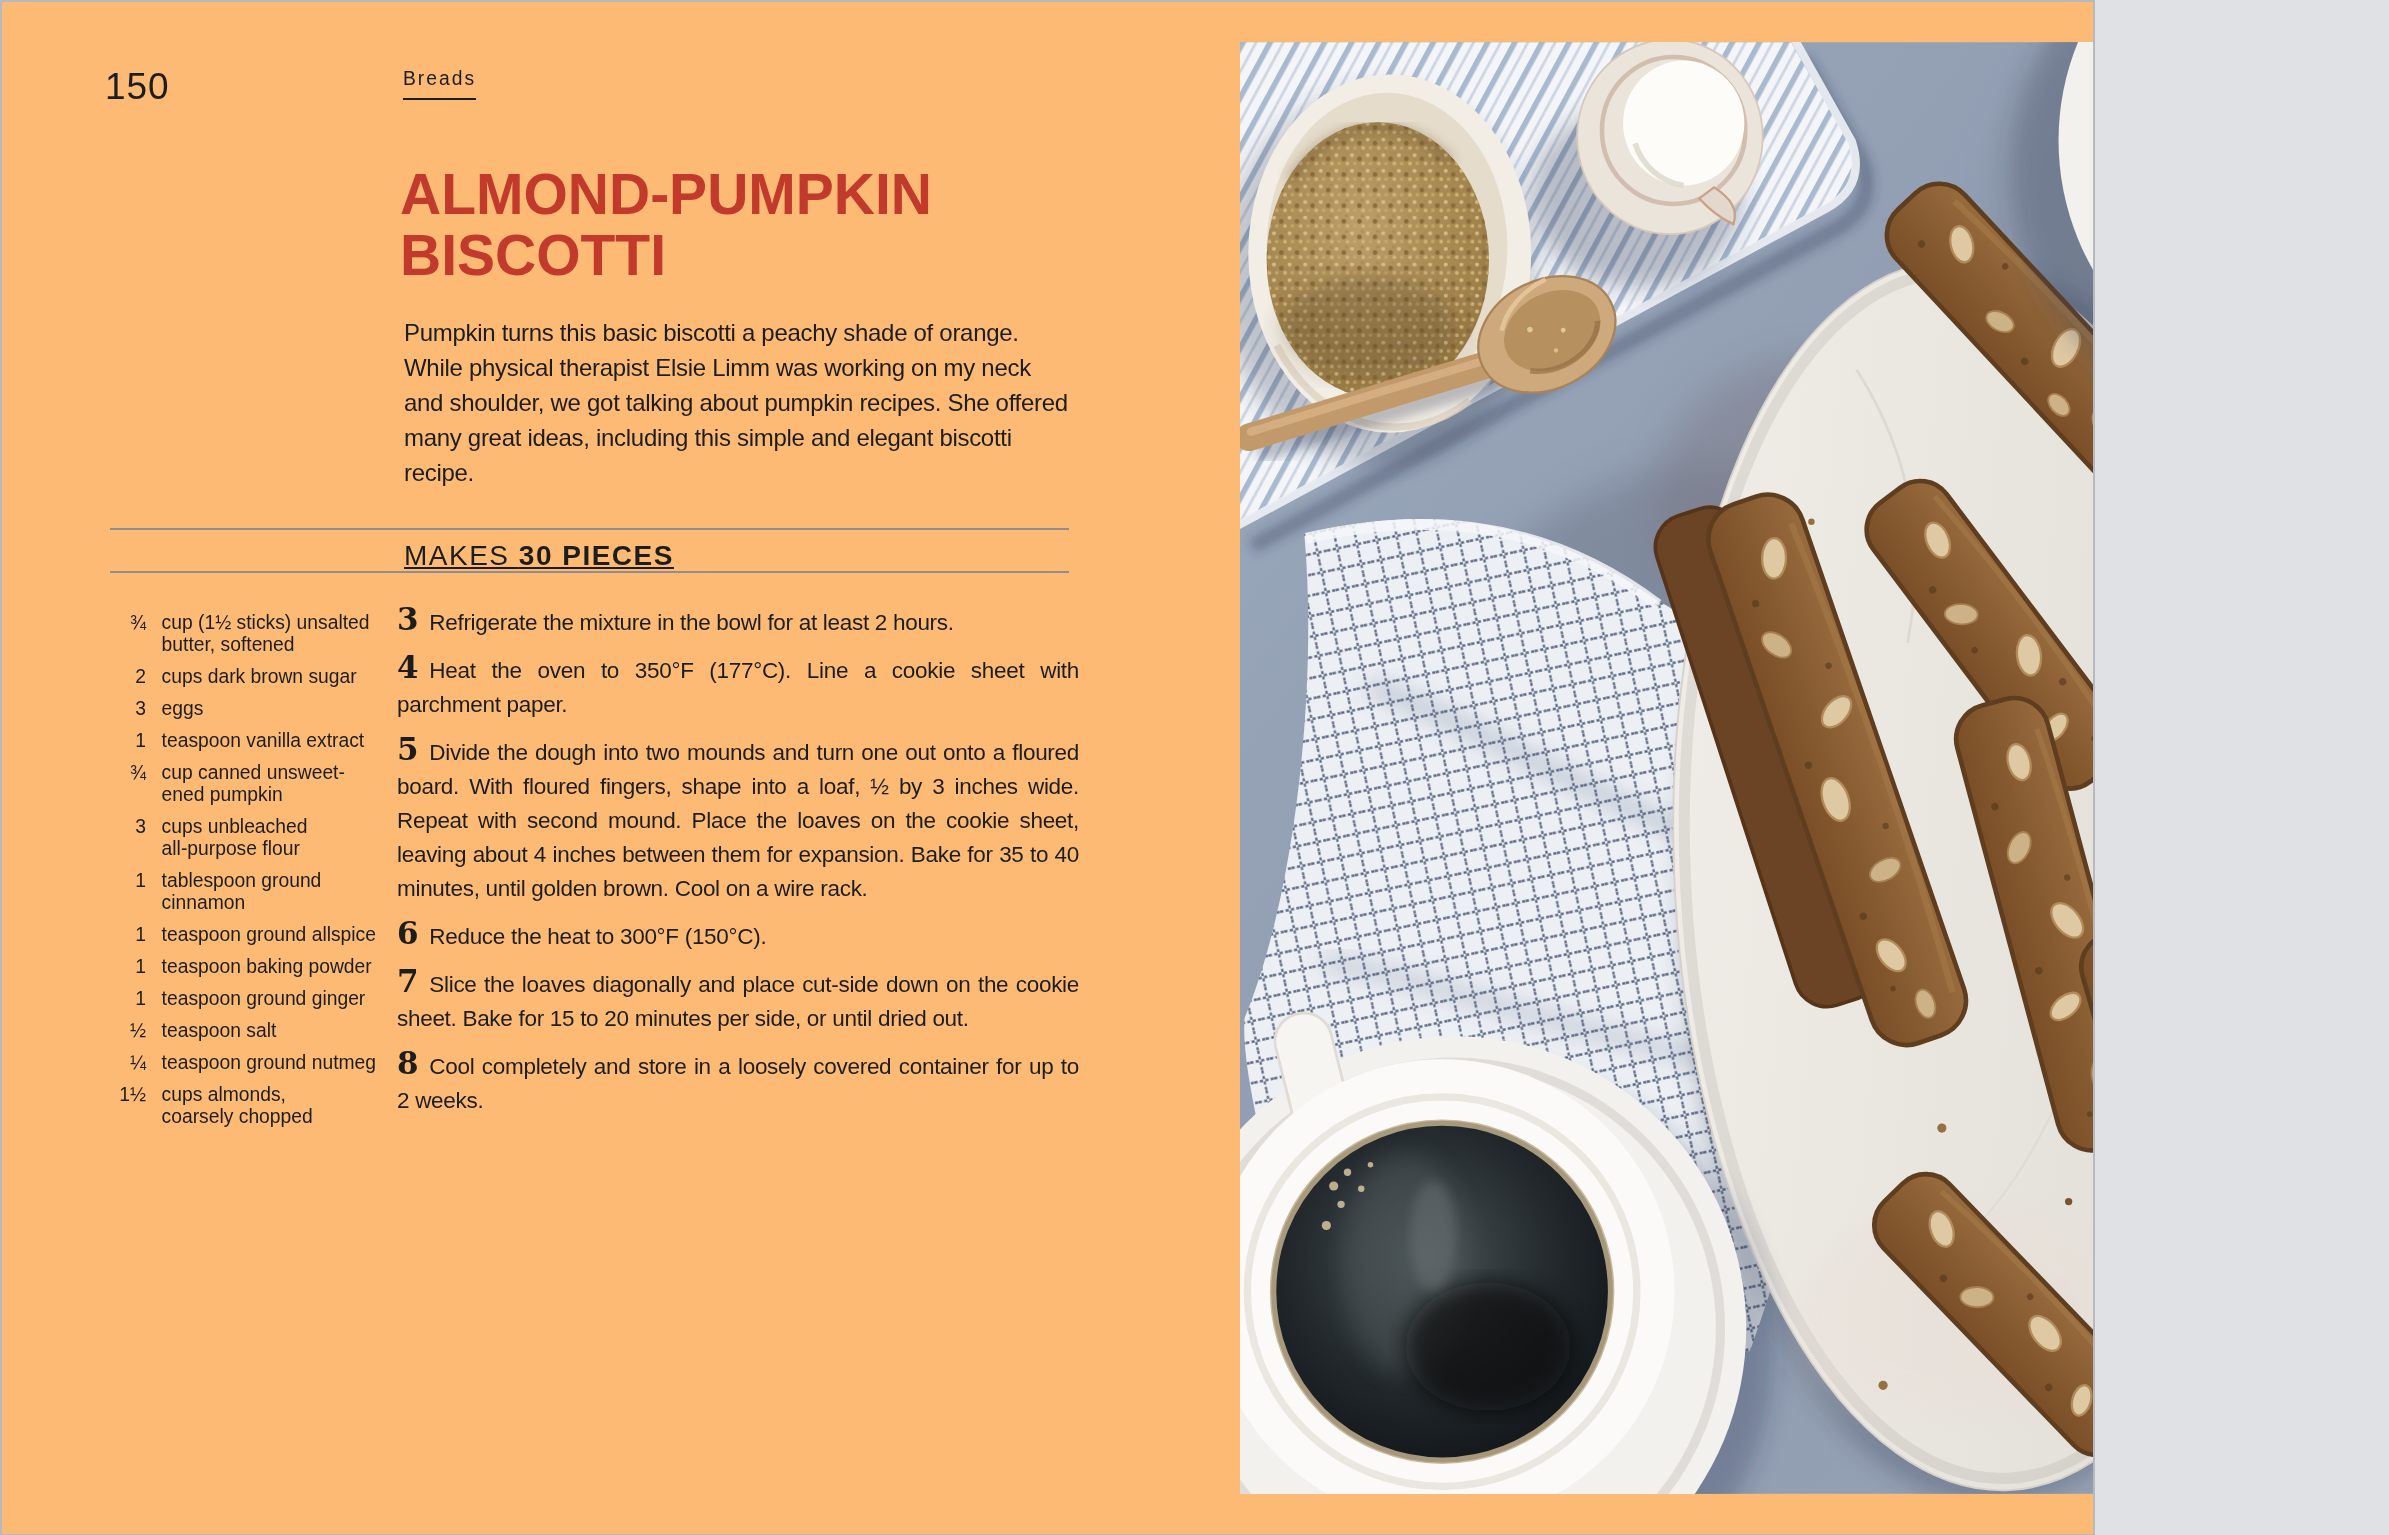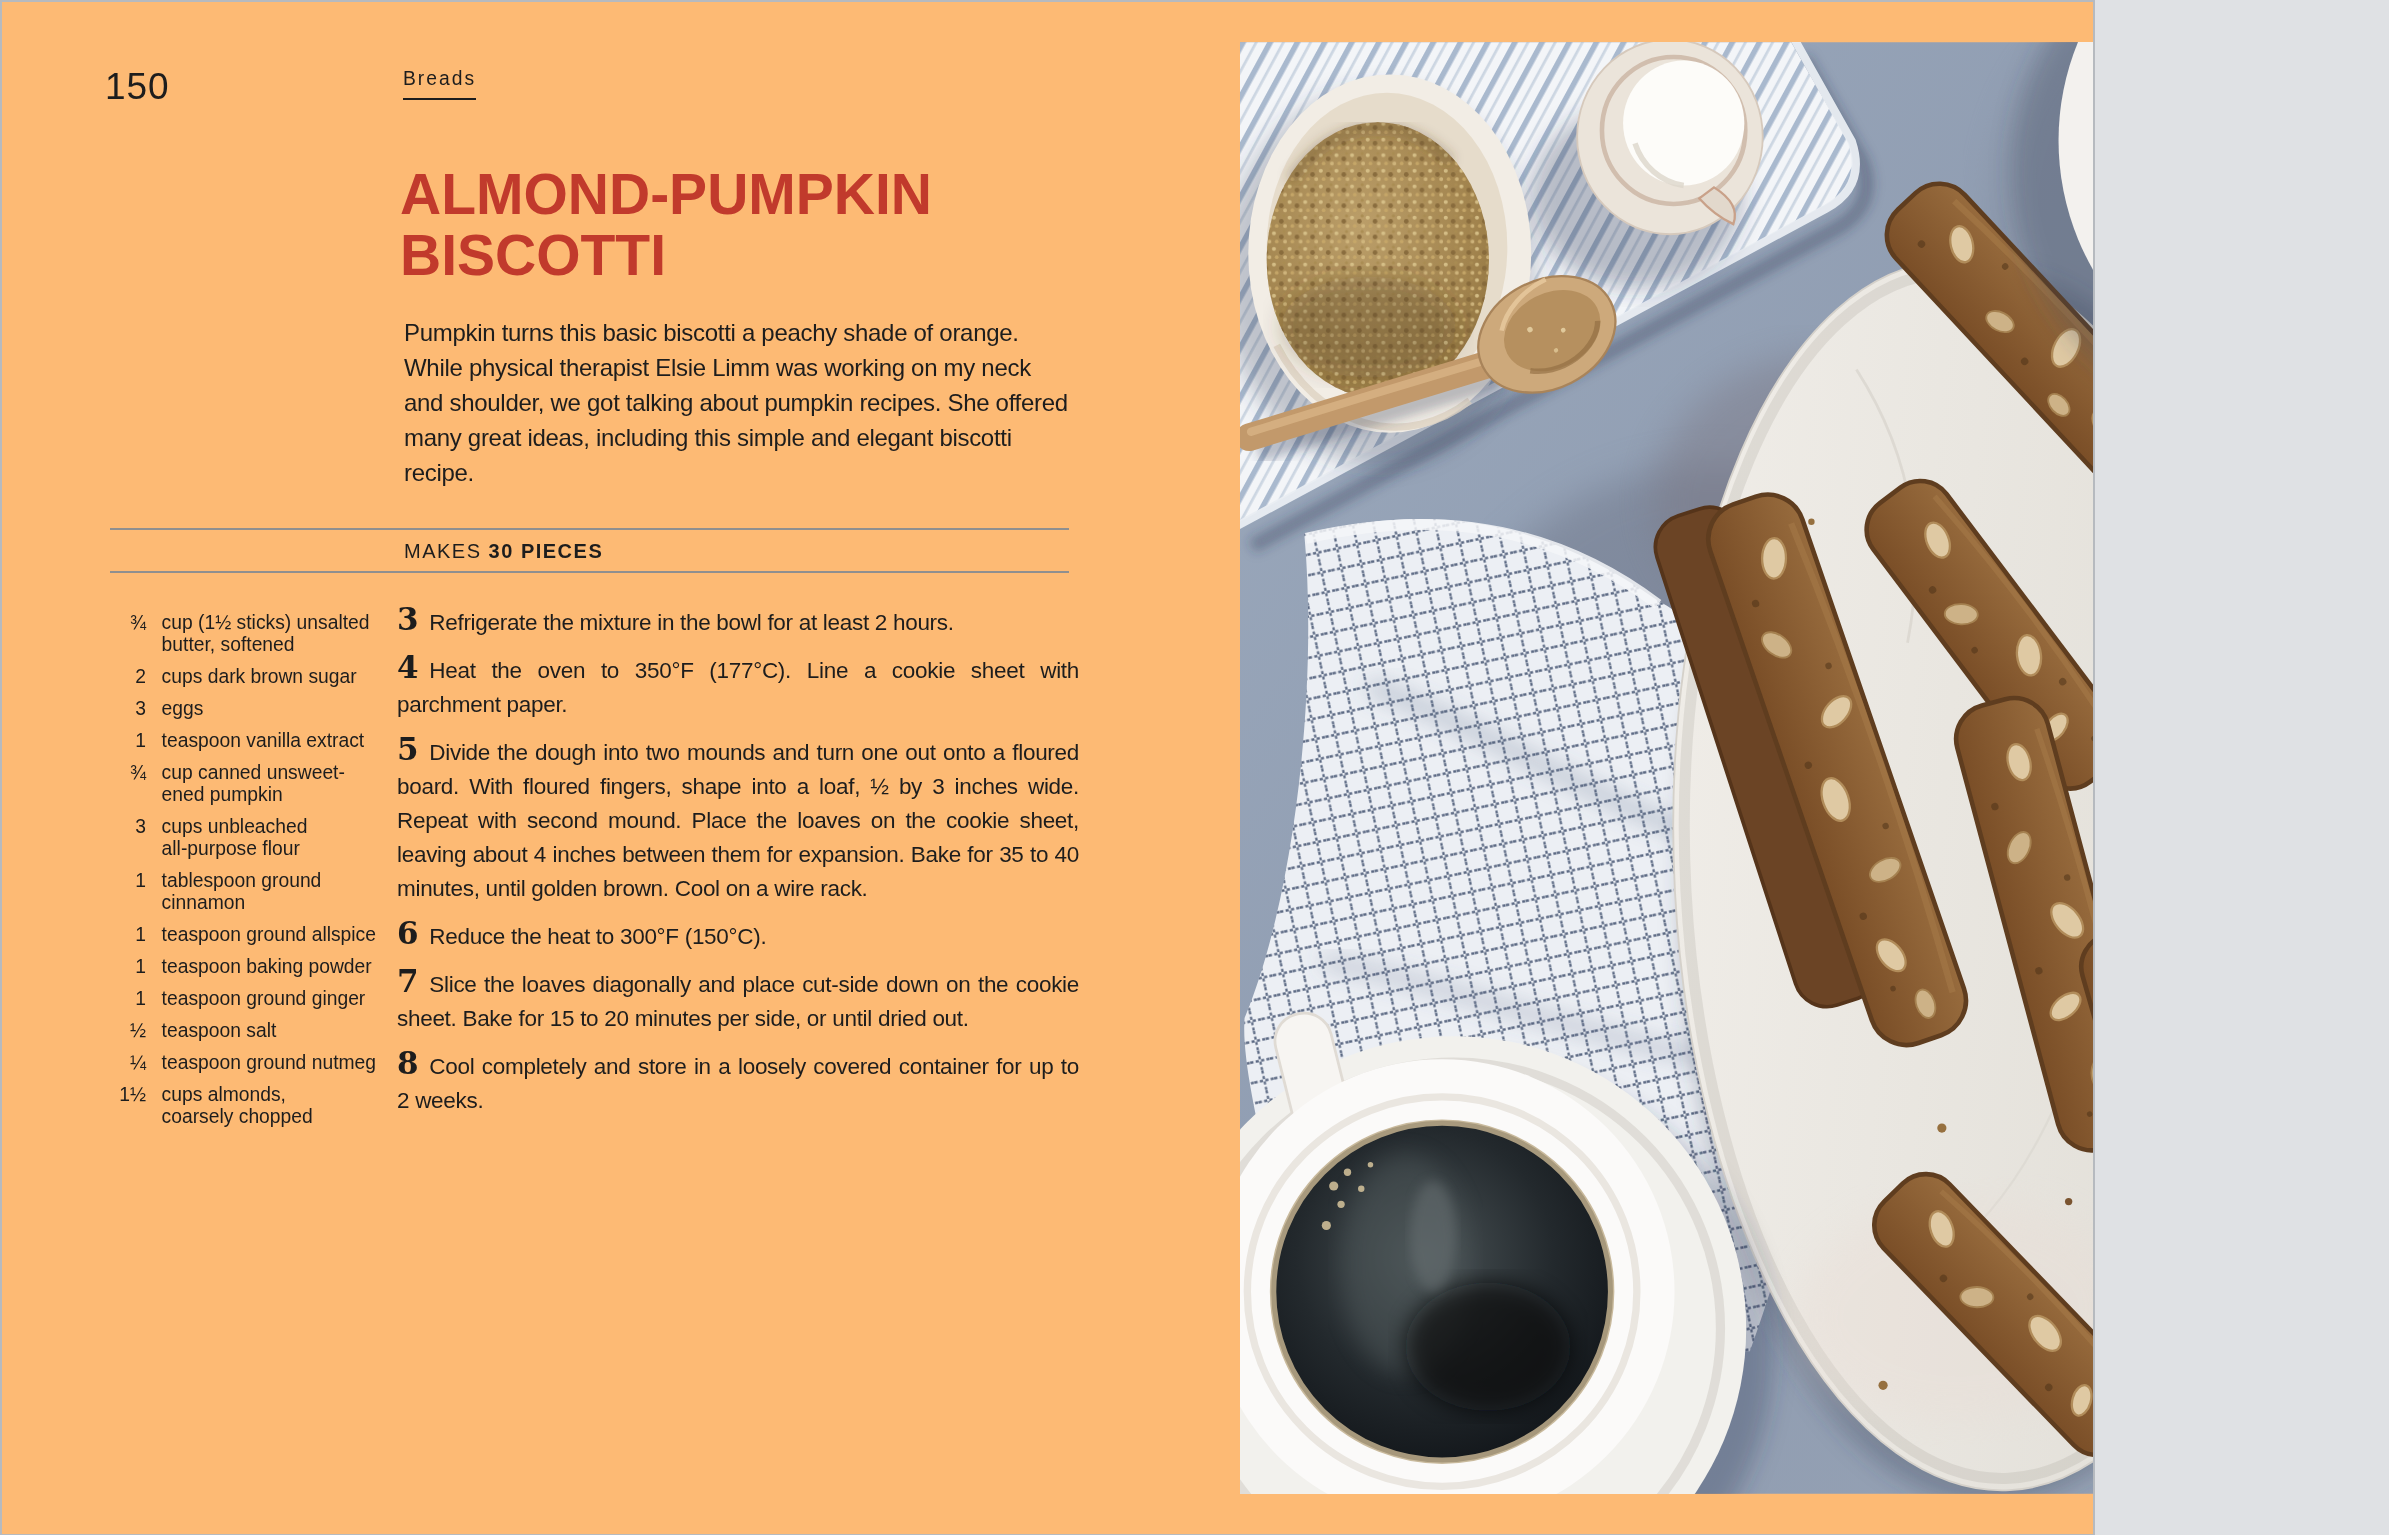--- a/index.html
+++ b/index.html
@@ -18,21 +18,21 @@
     font-size:57px;line-height:61px;font-weight:bold;letter-spacing:0;
   }
   .recipe-title span{display:block;}
   .intro{
     position:absolute;left:402px;top:313px;width:689px;margin:0;
     font-size:24px;line-height:35px;letter-spacing:-0.3px;white-space:pre-line;
   }
   .rule{position:absolute;left:108px;width:959px;height:1.8px;background:#8f8f8f;}
   .rule-top{top:526px;}
   .rule-bottom{top:569px;}
-  .yield-row{position:absolute;left:402px;top:538px;font-size:20px;letter-spacing:1.5px;}
+  .yield-row{position:absolute;left:402px;top:538px;font-size:28px;letter-spacing:1.5px;text-decoration:underline;}
   .yield-row b{font-weight:bold;}
   .ingredients{position:absolute;left:108px;top:610px;width:285px;font-size:19.3px;line-height:22px;}
   .ing{display:flex;margin-bottom:10px;}
   .ing .q{width:36px;text-align:right;flex:none;}
   .ing .t{margin-left:15.6px;white-space:pre-line;}
   .steps{position:absolute;left:395px;top:602px;width:682px;font-size:22.5px;line-height:34px;letter-spacing:-0.3px;}
   .step{margin:0 0 12px;text-align:justify;}
   .step .num{
     font-family:"DejaVu Serif",serif;font-weight:bold;font-size:31px;
     padding-right:11px;line-height:1;

